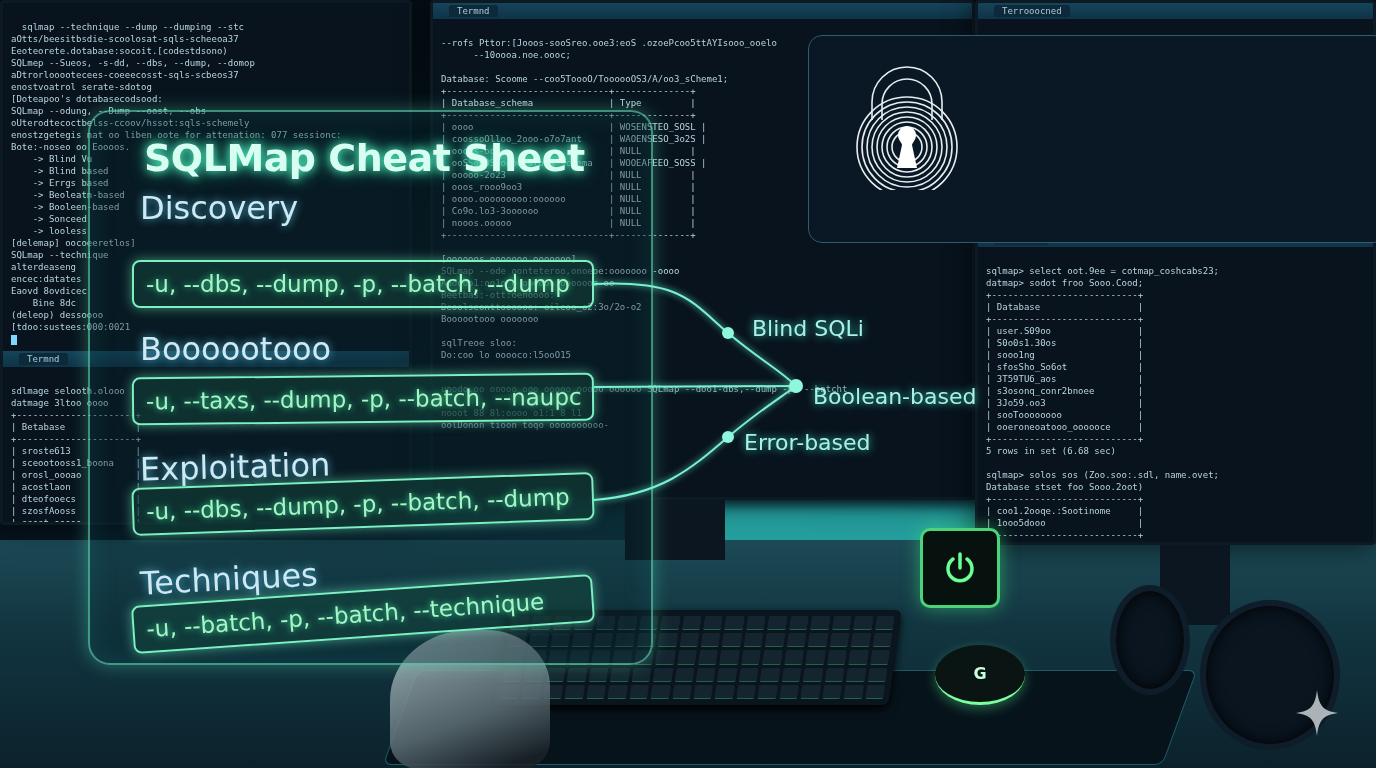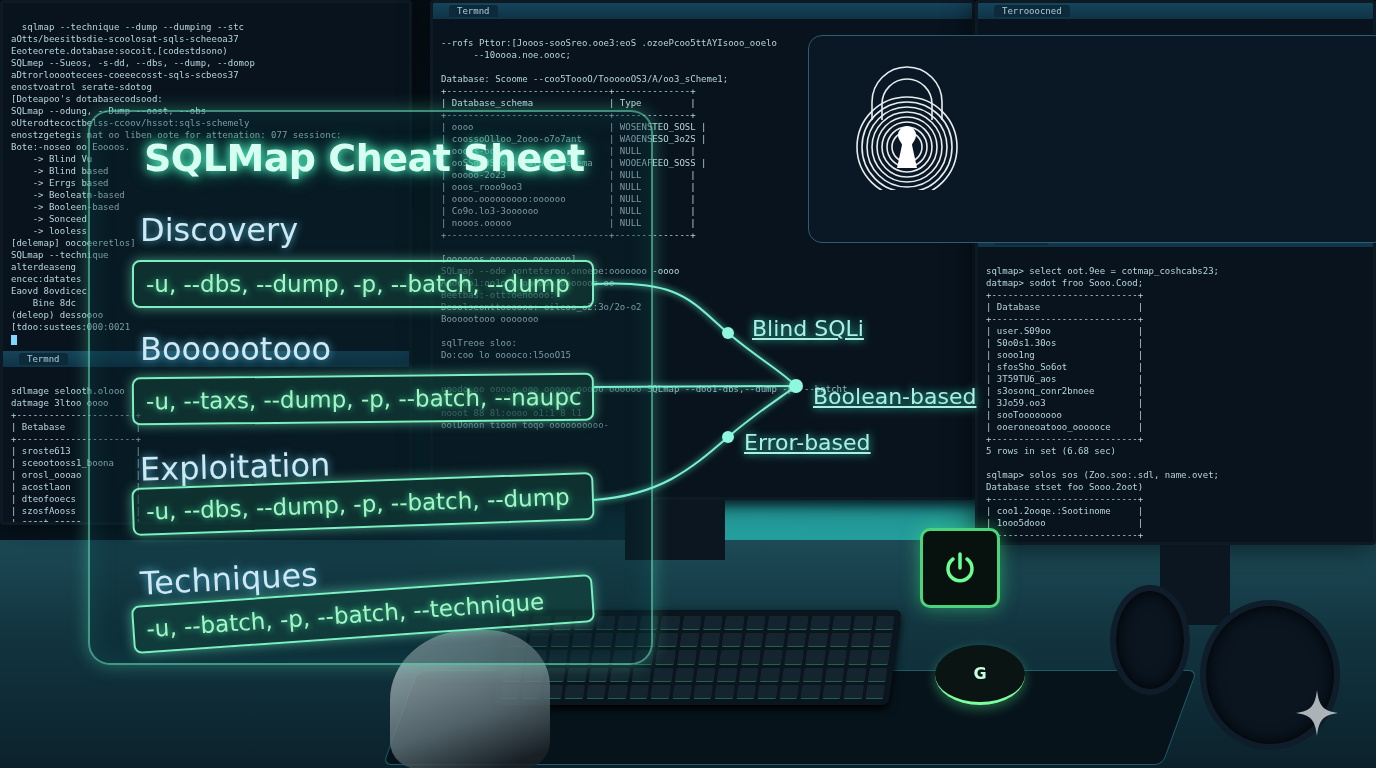--- a/index.html
+++ b/index.html
@@ -44,21 +44,21 @@
   .panel { position: absolute; left: 88px; top: 110px; width: 565px; height: 555px; border: 2px solid rgba(110,240,200,0.55);
     border-radius: 22px; background: rgba(10,40,48,0.35); box-shadow: 0 0 18px rgba(90,240,190,0.35), inset 0 0 30px rgba(60,200,170,0.12); }
   .panel-title { position: absolute; left: 144px; top: 136px; font: bold 38px "DejaVu Sans", sans-serif; color: #d6fff2;
     text-shadow: 0 0 10px #56f0c0, 0 0 18px #2ac99a; letter-spacing: -0.5px; }
   .section-head { position: absolute; left: 140px; font: 32px "DejaVu Sans", sans-serif; color: #cfe9f4; text-shadow: 0 0 8px #4fb7d6; }
   .cmd-box { position: absolute; left: 132px; width: 462px; height: 48px; border: 2px solid #7cf0c0; border-radius: 8px;
     background: rgba(20,70,60,0.55); box-shadow: 0 0 12px rgba(110,240,190,0.55); display: flex; align-items: center; padding-left: 12px;
     font: 23px "DejaVu Sans", sans-serif; color: #a6f5c7; text-shadow: 0 0 6px #3ee09a; white-space: nowrap; }
 
   
-  .node-label { position: absolute; font: 22px "DejaVu Sans", sans-serif; color: #a8f2e4; text-shadow: 0 0 8px #3fd9c0; text-decoration: underline; }
+  .node-label { position: absolute; font: 22px "DejaVu Sans", sans-serif; color: #a8f2e4; text-shadow: 0 0 8px #3fd9c0; }
   .wires { position: absolute; left: 0; top: 0; }
 
   
   .brand { position: absolute; left: 808px; top: 35px; width: 580px; height: 208px; background: #0a1724; border: 1.5px solid #2f5c70;
     border-radius: 14px; }
   .brand-name { position: absolute; left: 962px; top: 130px; font: 36px "DejaVu Serif", serif; color: #f3f6f8; letter-spacing: 7px; }
 
   .sparkle { position: absolute; left: 1296px; top: 690px; width: 42px; height: 46px; }
 </style>
 </head>
@@ -325,21 +325,21 @@
   </div>
   <div class="mouse">
     <span>G</span>
   </div>
   <div class="headphone" style="left:1110px;top:585px;width:80px;height:110px;"></div>
   <div class="headphone" style="left:1200px;top:600px;width:140px;height:150px;"></div>
 
   <div class="panel"></div>
   <div class="panel-title">SQLMap Cheat Sheet</div>
 
-  <div class="section-head" style="top:211px">Discovery</div>
+  <div class="section-head" style="top:189px">Discovery</div>
   <div class="cmd-box" style="top:260px">
     <span>-u, --dbs, --dump, -p, --batch, --dump</span>
   </div>
 
   <div class="section-head" style="top:330px">Boooootooo</div>
   <div class="cmd-box" style="top:375px;transform:rotate(-0.6deg)">
     <span>-u, --taxs, --dump, -p, --batch, --naupc</span>
   </div>
 
   <div class="section-head" style="top:448px;transform:rotate(-1.5deg)">Exploitation</div>

